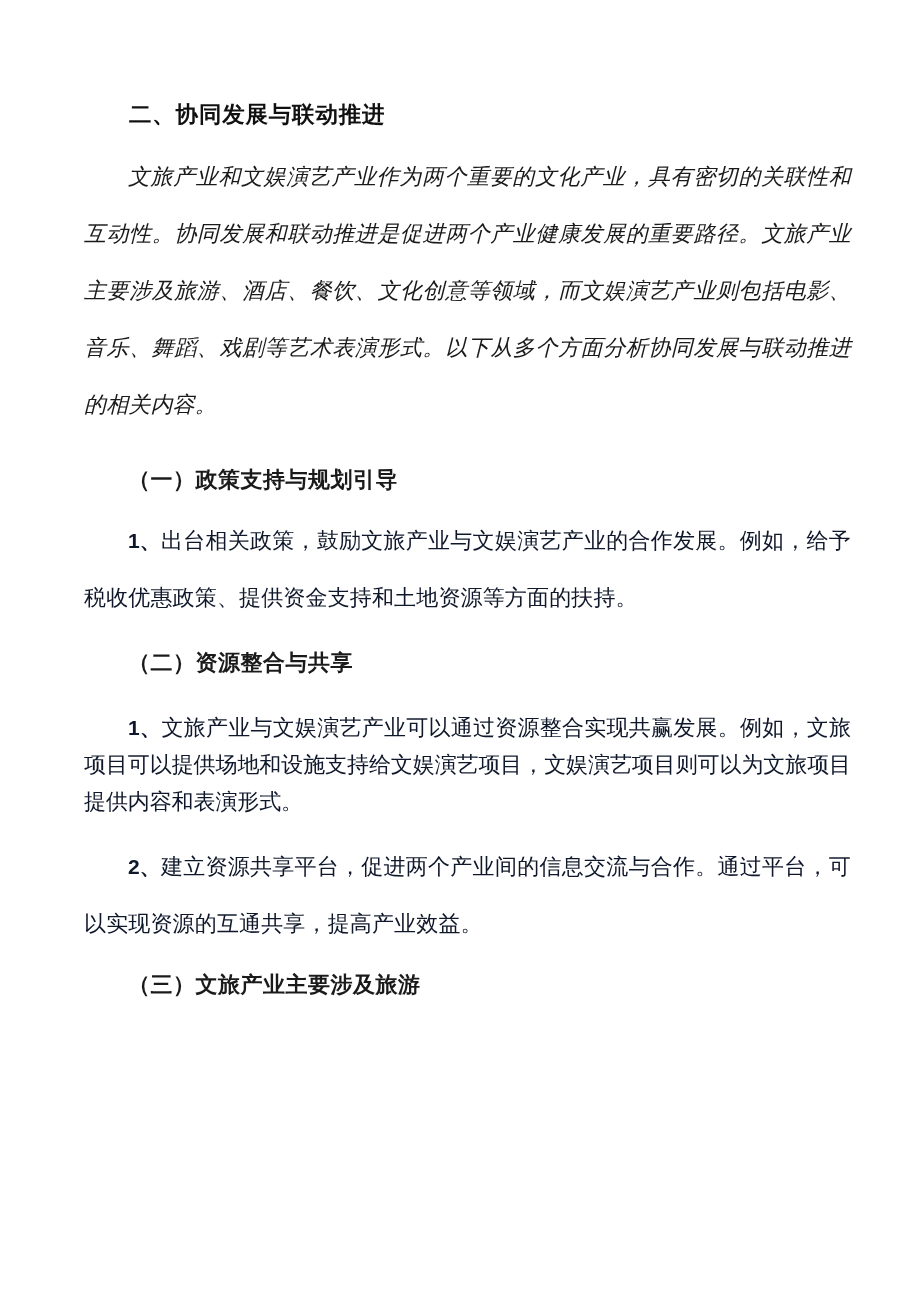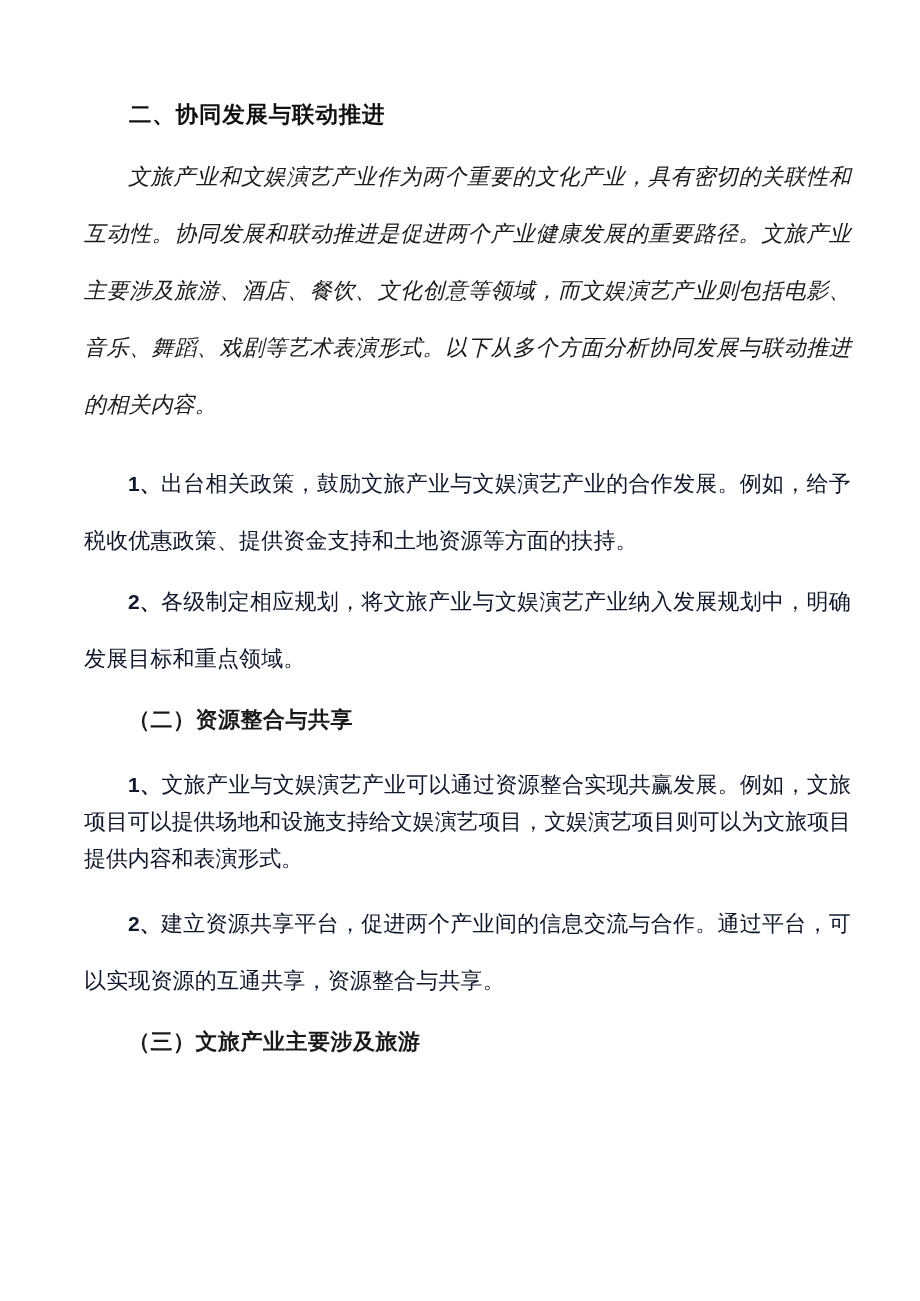--- a/index.html
+++ b/index.html
@@ -103,47 +103,45 @@
   <div class="content">
 
     <h2 class="section-title">二、协同发展与联动推进</h2>
 
     <div class="gap-md"></div>
 
     <p class="para first-body">文旅产业和文娱演艺产业作为两个重要的文化产业，具有密切的关联性和互动性。协同发展和联动推进是促进两个产业健康发展的重要路径。文旅产业主要涉及旅游、酒店、餐饮、文化创意等领域，而文娱演艺产业则包括电影、音乐、舞蹈、戏剧等艺术表演形式。以下从多个方面分析协同发展与联动推进的相关内容。</p>
 
     <div class="gap-lg"></div>
 
+    <h3 class="sub-title">（一）政策支持与规划引导</h3>
 
     <div class="gap-sm"></div>
 
     <p class="item">
       <span class="num">1、</span><span>出台相关政策，鼓励文旅产业与文娱演艺产业的合作发展。例如，给予税收优惠政策、提供资金支持和土地资源等方面的扶持。</span>
     </p>
 
     <div class="gap-sm"></div>
 
-    <p class="item">
-      <span class="num">2、</span><span>各级制定相应规划，将文旅产业与文娱演艺产业纳入发展规划中，明确发展目标和重点领域。</span>
-    </p>
 
     <div class="gap-sm"></div>
 
     <h3 class="sub-title">（二）资源整合与共享</h3>
 
     <div class="gap-lg"></div>
 
     <p class="item tight">
       <span class="num">1、</span><span>文旅产业与文娱演艺产业可以通过资源整合实现共赢发展。例如，文旅项目可以提供场地和设施支持给文娱演艺项目，文娱演艺项目则可以为文旅项目提供内容和表演形式。</span>
     </p>
 
     <div class="gap-lg"></div>
 
     <p class="item">
-      <span class="num">2、</span><span>建立资源共享平台，促进两个产业间的信息交流与合作。通过平台，可以实现资源的互通共享，资源整合与共享。</span>
+      <span class="num">2、</span><span>建立资源共享平台，促进两个产业间的信息交流与合作。通过平台，可以实现资源的互通共享，提高产业效益。</span>
     </p>
 
     <div class="gap-sm"></div>
 
     <h3 class="sub-title">（三）文旅产业主要涉及旅游</h3>
 
     <div class="gap-sm"></div>
 
 
   </div>

